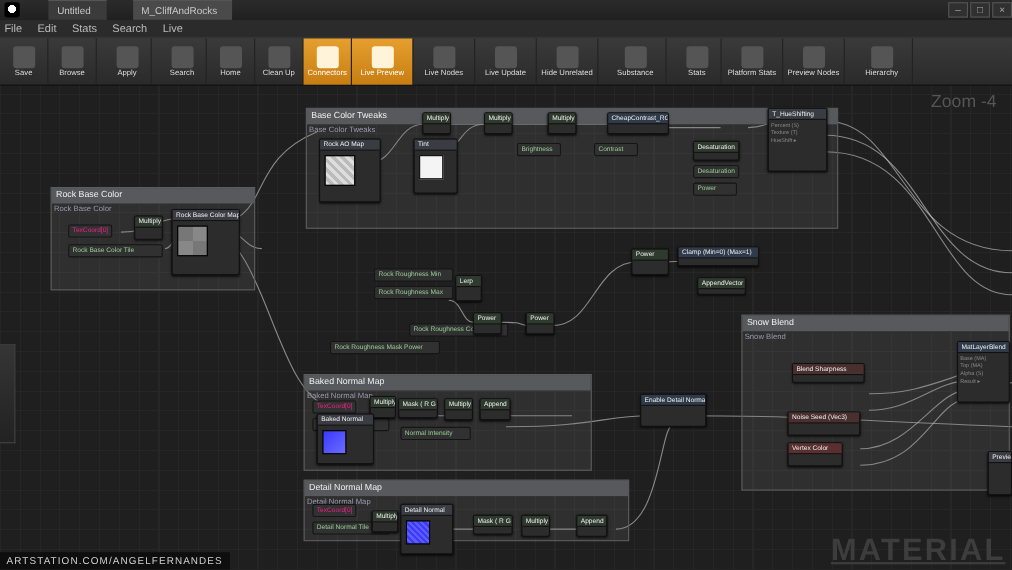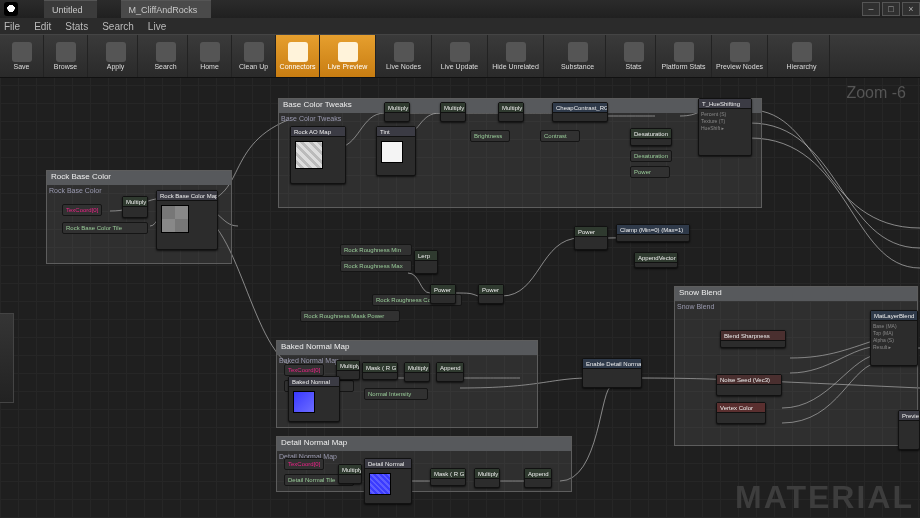--- a/index.html
+++ b/index.html
@@ -27,21 +27,21 @@
   .tool-spacer { width:6px; }
   
   
   .canvas { position: relative; width: 920px; height: 440px; background:
       linear-gradient(#00000000 0 0),
       repeating-linear-gradient(0deg, #262626 0 1px, transparent 1px 18px),
       repeating-linear-gradient(90deg, #262626 0 1px, transparent 1px 18px),
       #1f1f1f;
   }
   .zoom { position:absolute; top:6px; right:14px; font-size:16px; color:#555;}
-  .watermark { position:absolute; bottom:2px; right:6px; font-size:32px; font-weight:700; letter-spacing:2px; color:#3d3d3d; }
+  .watermark { position:absolute; bottom:2px; right:6px; font-size:28px; font-weight:700; letter-spacing:2px; color:#3d3d3d;text-decoration:underline; }
   .credit { position:absolute; bottom:0; left:0; background:#0e0e0e; padding:3px 6px; font-size:9px; letter-spacing:1px; color:#cfcfcf;}
   .side-widget { position:absolute; left:0; top:235px; width:14px; height:90px; background:linear-gradient(#353535,#222); border:1px solid #444; border-left:none;}
   
   
   .group { position:absolute; background:rgba(120,120,120,0.18); border:1px solid #5d5d5d; }
   .group .ghdr { height:14px; background:#57595c; padding:1px 4px; font-size:8px; color:#eee; }
   .group .gsub { position:absolute; top:16px; left:2px; font-size:7px; color:#9a9ab0; }
   
   
   .node { position:absolute; background:#2c2c2c; border:1px solid #111; border-radius:2px; box-shadow:0 1px 2px #000a; }
@@ -149,21 +149,21 @@
     </div>
   <div class="tool-spacer"></div>
   <div class="tbtn wide">
       <div class="ticon"></div>
       <div class="tlabel">Hierarchy</div>
     </div>
 </div>
 
 <div class="canvas">
   <div class="side-widget"></div>
-  <div class="zoom">Zoom -6</div>
+  <div class="zoom">Zoom -4</div>
 
   <svg class="wires">
     <path d="M110 133 C140 133 140 120 168 120"></path>
     <path d="M150 148 C158 148 158 132 168 132"></path>
     <path d="M188 126 C250 126 220 70 288 42"></path>
     <path d="M188 126 C220 126 220 148 238 148"></path>
     <path d="M335 70 C360 70 360 35 385 35"></path>
     <path d="M407 55 C420 55 420 35 440 35"></path>
     <path d="M405 35 C420 35 428 35 440 35"></path>
     <path d="M462 35 C480 35 485 35 498 35"></path>
@@ -342,13 +342,14 @@
       <div class="nhdr">Noise Seed (Vec3)</div>
     </div>
   <div class="node param" style="left:716px; top:324px; width:50px; height:22px;">
       <div class="nhdr" style="background:#5a2f2f;">Vertex Color</div>
     </div>
   <div class="node" style="left:898px; top:332px; width:22px; height:40px;">
       <div class="nhdr">Preview</div>
     </div>
 
   <div class="watermark">MATERIAL</div>
+  <div class="credit">ARTSTATION.COM/ANGELFERNANDES</div>
 </div>
 
 </body></html>

